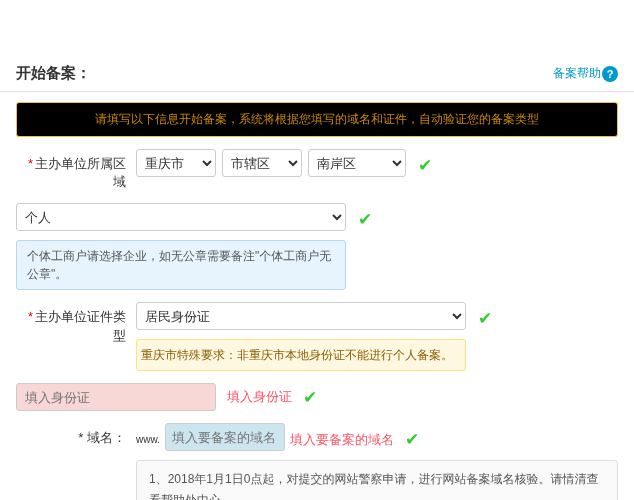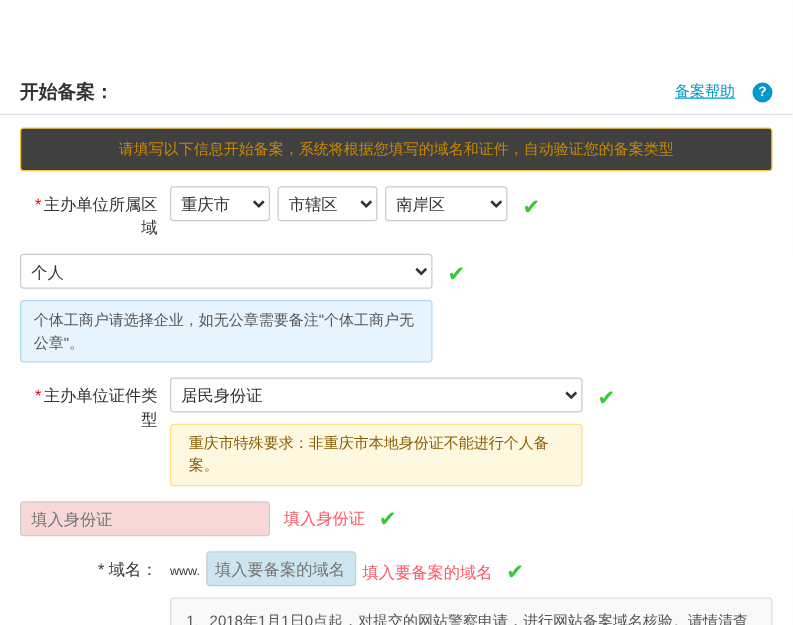--- a/index.html
+++ b/index.html
@@ -32,39 +32,38 @@
       font-size: 15px;
       font-weight: bold;
       color: #333;
     }
     .help-link {
       color: #0099cc;
       font-size: 12px;
       cursor: pointer;
       display: flex;
       align-items: center;
-      gap: 14px;
-      text-decoration: underline;
+      gap: 1px;
     }
     .help-icon {
       display: inline-flex;
       align-items: center;
       justify-content: center;
       width: 16px;
       height: 16px;
       border-radius: 50%;
       background: #0099cc;
       color: #fff;
       font-size: 11px;
       font-weight: bold;
     }
     .notice-bar {
       margin: 0 16px 12px 16px;
       border: 1px solid #f0c040;
-      background: #404040;
+      background: #000000;
       color: #cc8800;
       padding: 8px 12px;
       font-size: 12px;
       text-align: center;
       border-radius: 3px;
     }
     .form-container {
       padding: 0 10px;
     }
     .form-row {
@@ -125,26 +124,25 @@
       border-radius: 3px;
       margin-top: 4px;
       width: 330px;
       line-height: 1.5;
     }
     .warning-note {
       background: #fff8e1;
       border: 1px solid #ffe082;
       color: #8a5c00;
       font-size: 12px;
-      padding: 6px 14px;
+      padding: 6px 4px;
       border-radius: 3px;
       margin-top: 4px;
       width: 330px;
       line-height: 1.5;
-      font-family: Liberation Mono, monospace;
     }
     .id-input {
       height: 28px;
       width: 200px;
       border: 1px solid #ccc;
       border-radius: 3px;
       padding: 0 8px;
       font-size: 13px;
       background: #f8d7d7;
       color: #999;

